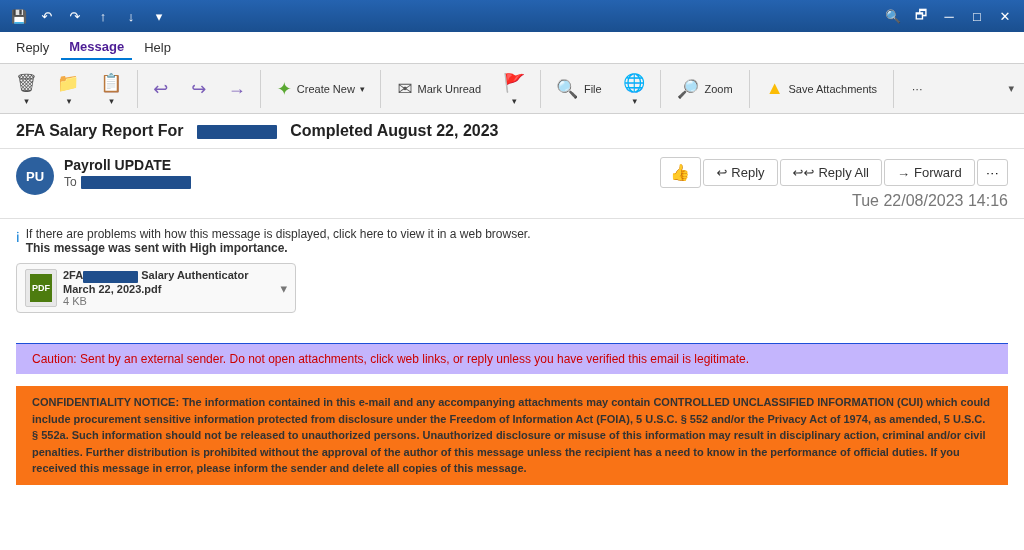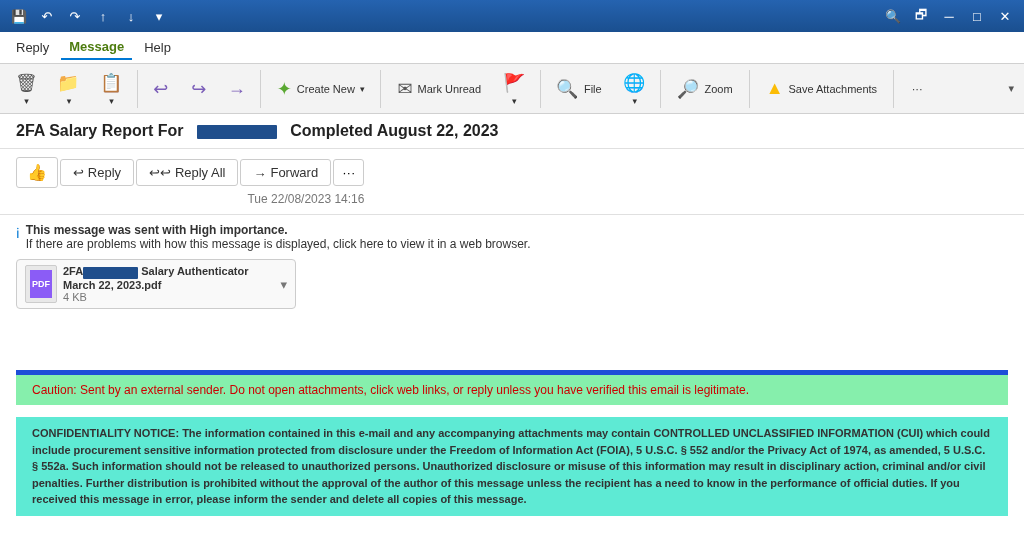--- a/index.html
+++ b/index.html
@@ -35,21 +35,21 @@
       padding: 0 8px;
       border-bottom: 1px solid #d0d0d0;
       gap: 4px;
     }
     .menu-item {
       padding: 4px 8px;
       cursor: pointer;
       font-size: 13px;
       color: #333;
     }
-    .menu-item.active { border-bottom: 2px solid #0078d4; color: #4d7c0f; font-weight: 600; }
+    .menu-item.active { border-bottom: 2px solid #0078d4; color: #4c1d95; font-weight: 600; }
 
     
     .toolbar {
       background: #f3f3f3;
       height: 50px;
       display: flex;
       align-items: center;
       padding: 0 6px;
       border-bottom: 1px solid #d0d0d0;
       gap: 2px;
@@ -95,21 +95,21 @@
     .sender-info {}
     .sender-name { font-weight: 700; font-size: 14px; color: #222; }
     .sender-to { font-size: 12px; color: #555; margin-top: 2px; display: flex; align-items: center; gap: 4px; }
     .action-bar { display: flex; flex-direction: column; align-items: flex-end; gap: 4px; }
     .action-btns { display: flex; align-items: center; gap: 2px; }
     .action-btn {
       display: flex; align-items: center; gap: 4px;
       padding: 5px 12px; border: 1px solid #ccc; border-radius: 3px;
       cursor: pointer; font-size: 13px; background: #fff; color: #333;
     }
-    .timestamp { font-size: 12px; color: #777; text-align: right; }
+    .timestamp { font-size: 16px; color: #777; text-align: right; }
     .like-btn {
       padding: 5px 10px; border: 1px solid #ccc; border-radius: 3px;
       cursor: pointer; background: #fff; font-size: 16px;
     }
     .more-btn { padding: 5px 8px; border: 1px solid #ccc; border-radius: 3px; cursor: pointer; background: #fff; }
 
     
     .message-body {
       background: #fff;
       padding: 8px 16px;
@@ -131,38 +131,37 @@
       border: 1px solid #ccc; border-radius: 4px;
       padding: 5px 8px; background: #f9f9f9;
       cursor: pointer; position: relative; max-width: 280px;
     }
     .pdf-icon {
       width: 32px; height: 38px; background: #e8e8e8;
       border: 1px solid #ccc; border-radius: 2px;
       display: flex; flex-direction: column; align-items: center; justify-content: center;
       flex-shrink: 0;
     }
-    .pdf-label { background: #8b5cf6; color: white; font-size: 9px; font-weight: bold; padding: 9px 2px; }
+    .pdf-label { background: #4d7c0f; color: white; font-size: 9px; font-weight: bold; padding: 9px 2px; }
     .attach-info { font-size: 11px; }
     .attach-name { font-weight: 600; color: #333; }
     .attach-size { color: #777; }
     .attach-dropdown { color: #777; margin-left: 4px; }
 
     
     .caution-bar {
       color: #c00; font-size: 12px; padding: 8px 16px;
-      border-top: 5px solid #1d4ed8;
-      background: #86efac;
-      margin-top: 31px;
+      border-top: 1px solid #1d4ed8;
+      background: #c4b5fd;
     }
 
     
     .confidentiality {
       font-size: 11px; color: #333; padding: 8px 16px 8px 16px;
-      background: #5eead4; line-height: 1.5;
+      background: #f97316; line-height: 1.5;
     }
     .confidentiality strong { font-weight: 700; }
 
     
     .toolbar-expand { margin-left: auto; cursor: pointer; color: #555; font-size: 11px; padding: 2px 4px; }
 
     .redacted-blue {
       background: #1f4e8c;
       color: #1f4e8c;
       display: inline-block;
@@ -285,20 +284,32 @@
   <span class="subject-text">
     <span>2FA Salary Report For</span>
     &nbsp;
     <span class="redacted-blue">&nbsp;&nbsp;&nbsp;&nbsp;&nbsp;&nbsp;&nbsp;&nbsp;&nbsp;&nbsp;&nbsp;&nbsp;</span>
     &nbsp;
     <span>Completed August 22, 2023</span>
   </span>
 </div>
 
 <div class="email-header">
+  <div class="sender-area">
+    <div class="avatar">
+      <span>PU</span>
+    </div>
+    <div class="sender-info">
+      <div class="sender-name">Payroll UPDATE</div>
+      <div class="sender-to">
+        <span>To</span>
+        <span class="redacted-blue" style="min-width:110px;height:13px;"></span>
+      </div>
+    </div>
+  </div>
   <div class="action-bar">
     <div class="action-btns">
       <button class="like-btn">👍</button>
       <button class="action-btn">
         <span>↩</span>
         <span>Reply</span>
       </button>
       <button class="action-btn">
         <span>↩↩</span>
         <span>Reply All</span>
@@ -312,24 +323,24 @@
       </button>
     </div>
     <div class="timestamp">Tue 22/08/2023 14:16</div>
   </div>
 </div>
 
 <div class="message-body">
   <div class="importance-notice">
     <span class="info-icon">ℹ</span>
     <div class="importance-text">
+      <div>If there are problems with how this message is displayed, click here to view it in a web browser.</div>
       <div>
         <strong>This message was sent with High importance.</strong>
       </div>
-      <div>If there are problems with how this message is displayed, click here to view it in a web browser.</div>
     </div>
   </div>
 
   <div class="attachment-area">
     <div class="attachment-box">
       <div class="pdf-icon">
         <span class="pdf-label">PDF</span>
       </div>
       <div class="attach-info">
         <div class="attach-name">

